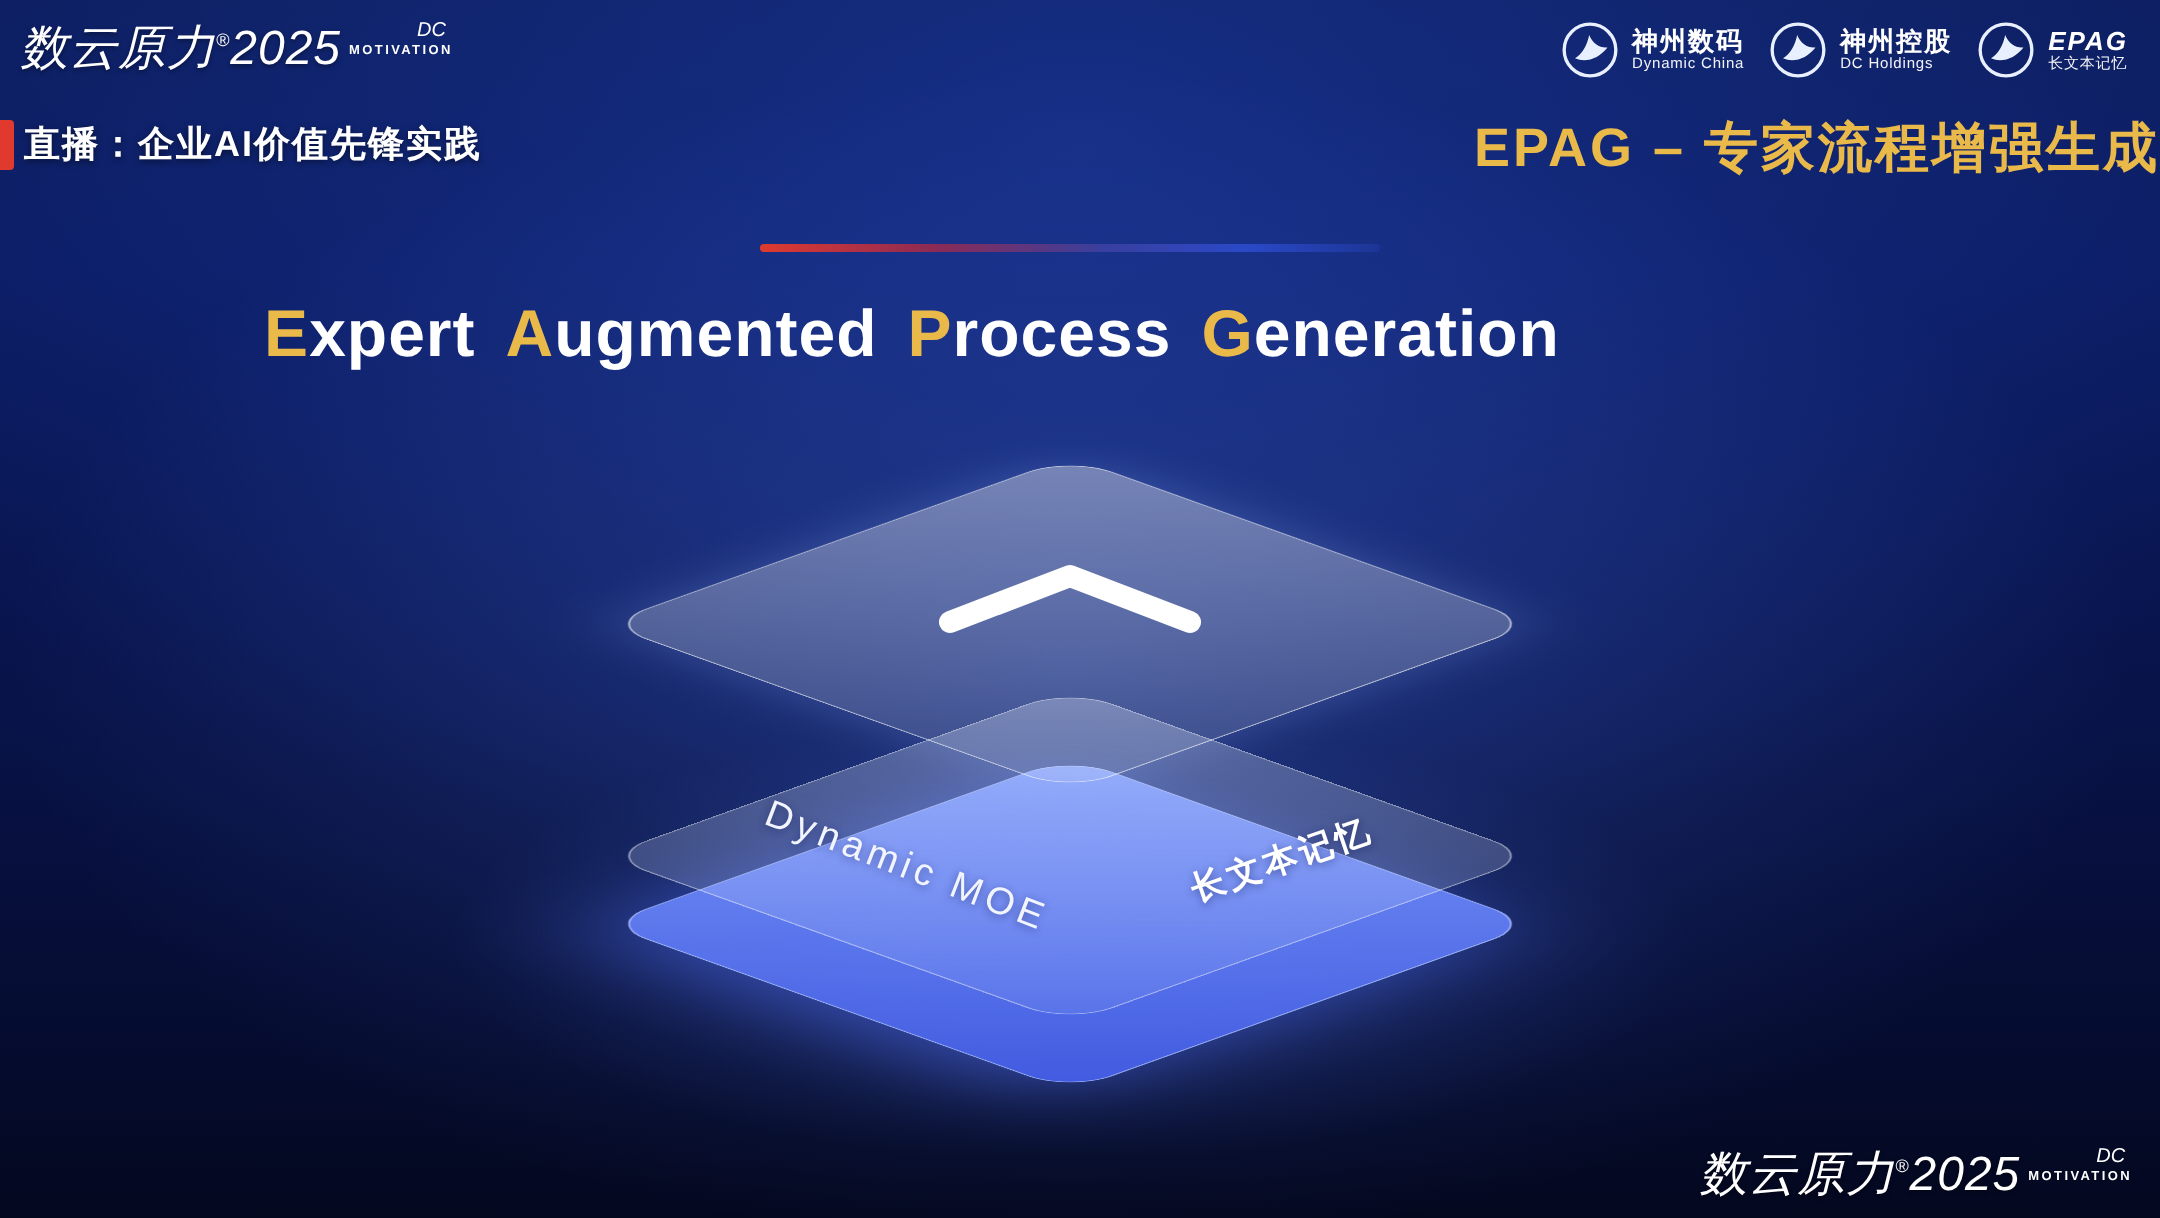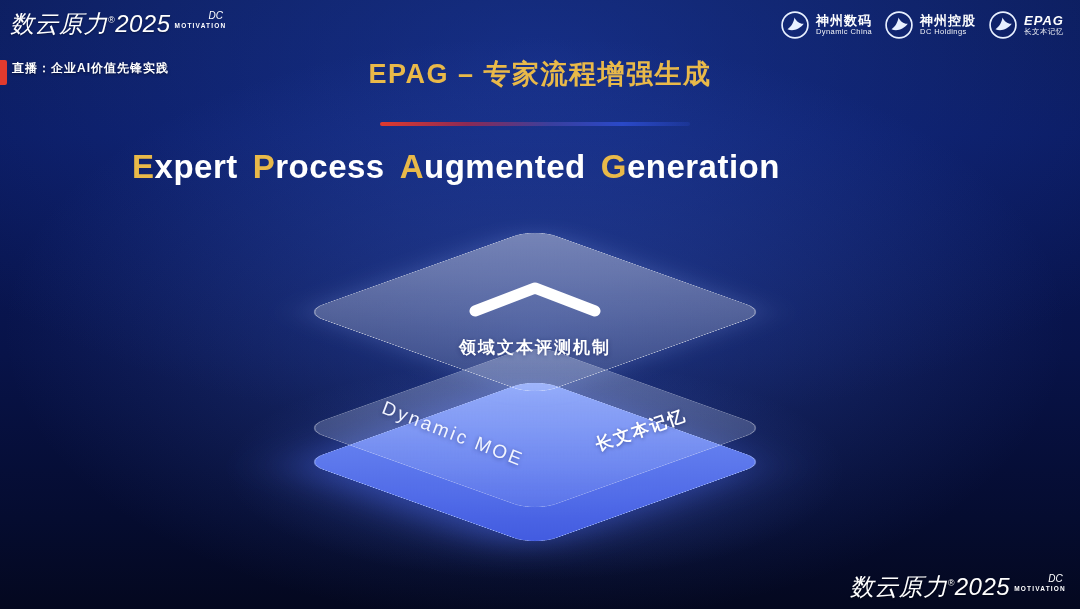--- a/index.html
+++ b/index.html
@@ -19,33 +19,33 @@
   .brand-main { font-size:24px; font-weight:normal; font-style:italic; letter-spacing:0.5px;
     text-shadow:0 1px 2px rgba(0,0,0,0.4); white-space:nowrap; }
   .brand-sub { display:flex; flex-direction:column; line-height:1; margin-top:3px; }
   .brand-dc { font-size:10px; font-weight:normal; font-style:italic;margin-left:34px; }
   .brand-motivation { font-size:6.5px; font-weight:bold; letter-spacing:1.2px; margin-top:2px; }
   .brand-top-left { position:absolute; left:10px; top:8px; }
   .brand-bottom-right { position:absolute; right:14px; bottom:6px; }
 
   
   .live-accent { position:absolute; left:0; top:60px; width:7px; height:25px; border-radius:0 2px 2px 0; }
-  .live-label { position:absolute; left:12px; top:60px; font-size:12px; font-weight:bold;
+  .live-label { position:absolute; left:12px; top:60px; font-size:18px; font-weight:bold;
     letter-spacing:1px; text-shadow:0 1px 3px rgba(0,0,0,0.5); }
 
   
   .partners { position:absolute; right:16px; top:10px; display:flex; gap:12px; }
   .partner { display:flex; align-items:center; gap:6px; }
   .partner-icon { width:30px; height:30px; flex:0 0 auto; }
   .partner-text { display:flex; flex-direction:column; line-height:1.1; }
   .partner-name { font-size:13px; font-weight:bold; letter-spacing:1px; white-space:nowrap; }
   .partner-sub { font-size:7.5px; letter-spacing:0.4px; white-space:nowrap; opacity:0.95; }
 
   
-  .title-zh { position:absolute; left:0; top:56px; width:1080px; text-align:center;
+  .title-zh { position:absolute; left:0; top:56px; width:1080px; text-align:right;
     font-size:27px; font-weight:bold; letter-spacing:1.5px; }
   .divider { position:absolute; left:535px; top:122px; width:310px; height:4px;
     transform:translateX(-50%); border-radius:2px;
     background:linear-gradient(90deg,#e03a2e 0%, #8c2a55 28%, #3a3f9e 55%, #2a49c8 78%, rgba(42,73,200,0.25) 100%); }
   .title-en { position:absolute; left:0; top:148px; width:912px; display:flex;
     justify-content:center; gap:15px; font-size:33px; font-weight:600; letter-spacing:0.5px; }
   .title-en .init { color:#e9b949; }
 
   
   .plate { position:absolute; left:535px; width:330px; height:330px; border-radius:30px;
@@ -125,35 +125,34 @@
       </span>
     </div>
   </div>
 
   <div class="title-zh" style="color:#e9b949;">EPAG – 专家流程增强生成</div>
 
   <div class="divider"></div>
 
   <div class="title-en">
     <span class="word"><span class="init">E</span><span>xpert</span></span>
+    <span class="word"><span class="init">A</span><span>ugmented</span></span>
     <span class="word"><span class="init">P</span><span>rocess</span></span>
-    <span class="word"><span class="init">A</span><span>ugmented</span></span>
     <span class="word"><span class="init">G</span><span>eneration</span></span>
   </div>
 
   <div class="stack-glow"></div>
   <div class="plate plate-bottom"></div>
   <div class="plate plate-mid"></div>
   <div class="plate plate-top"></div>
 
   <svg class="chevron" width="150" height="44" viewBox="0 0 150 44">
     <path d="M15 34 L75 11 L135 34" fill="none" stroke="#ffffff" stroke-width="11" stroke-linecap="round" stroke-linejoin="round"></path>
   </svg>
 
-  <div class="layer-label label-top">领域文本评测机制</div>
   <div class="layer-label label-moe">Dynamic MOE</div>
   <div class="layer-label label-memory">长文本记忆</div>
 
   <div class="brand brand-bottom-right">
     <span class="brand-main"><span>数云原力</span><sup style="font-size:9px;">®</sup><span>2025</span></span>
     <span class="brand-sub">
       <span class="brand-dc">DC</span>
       <span class="brand-motivation">MOTIVATION</span>
     </span>
   </div>

